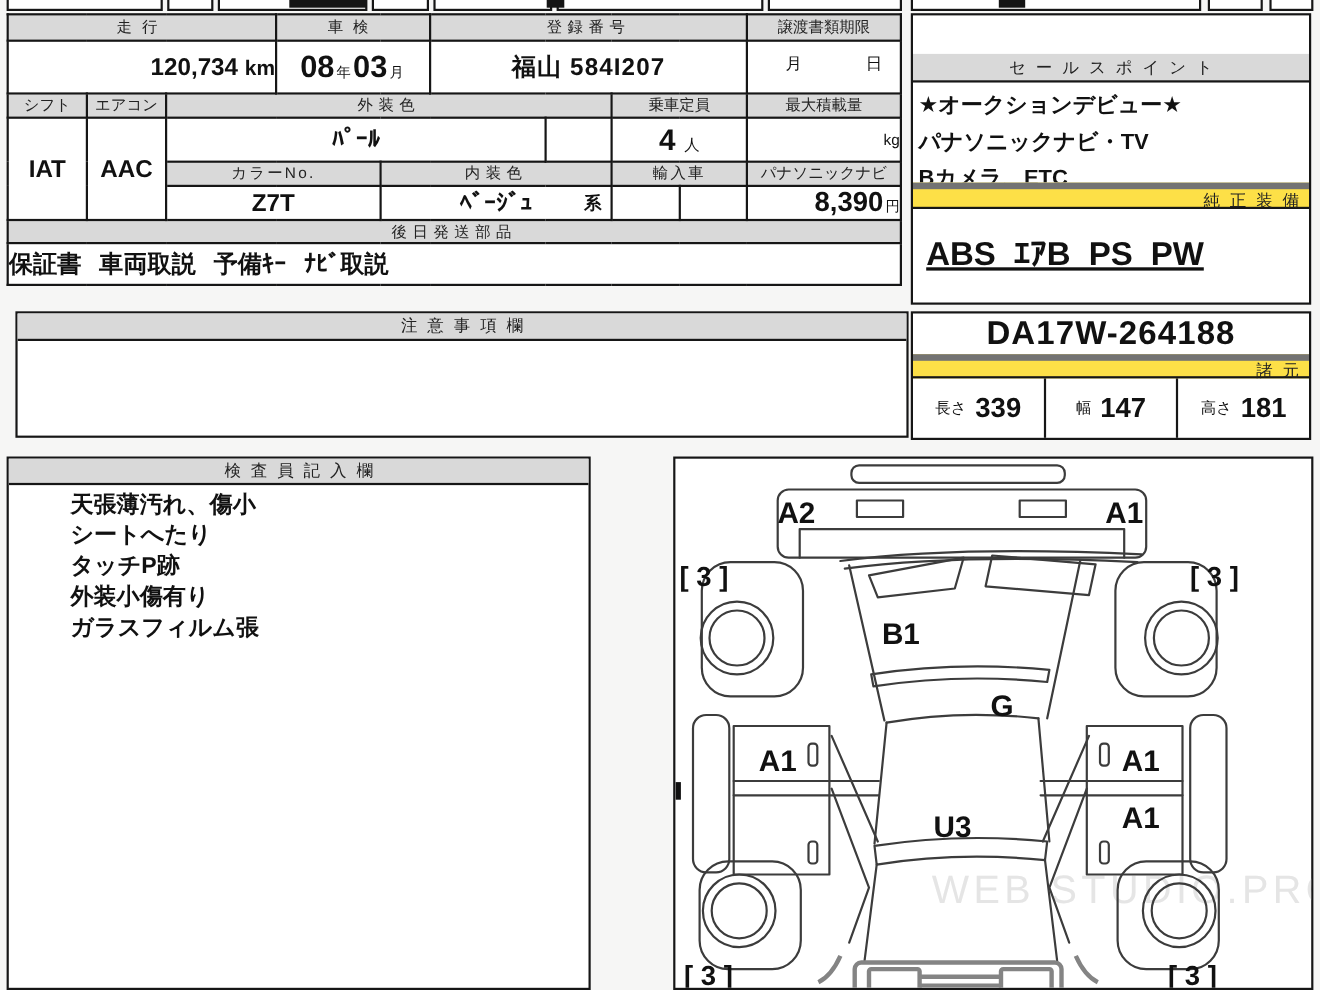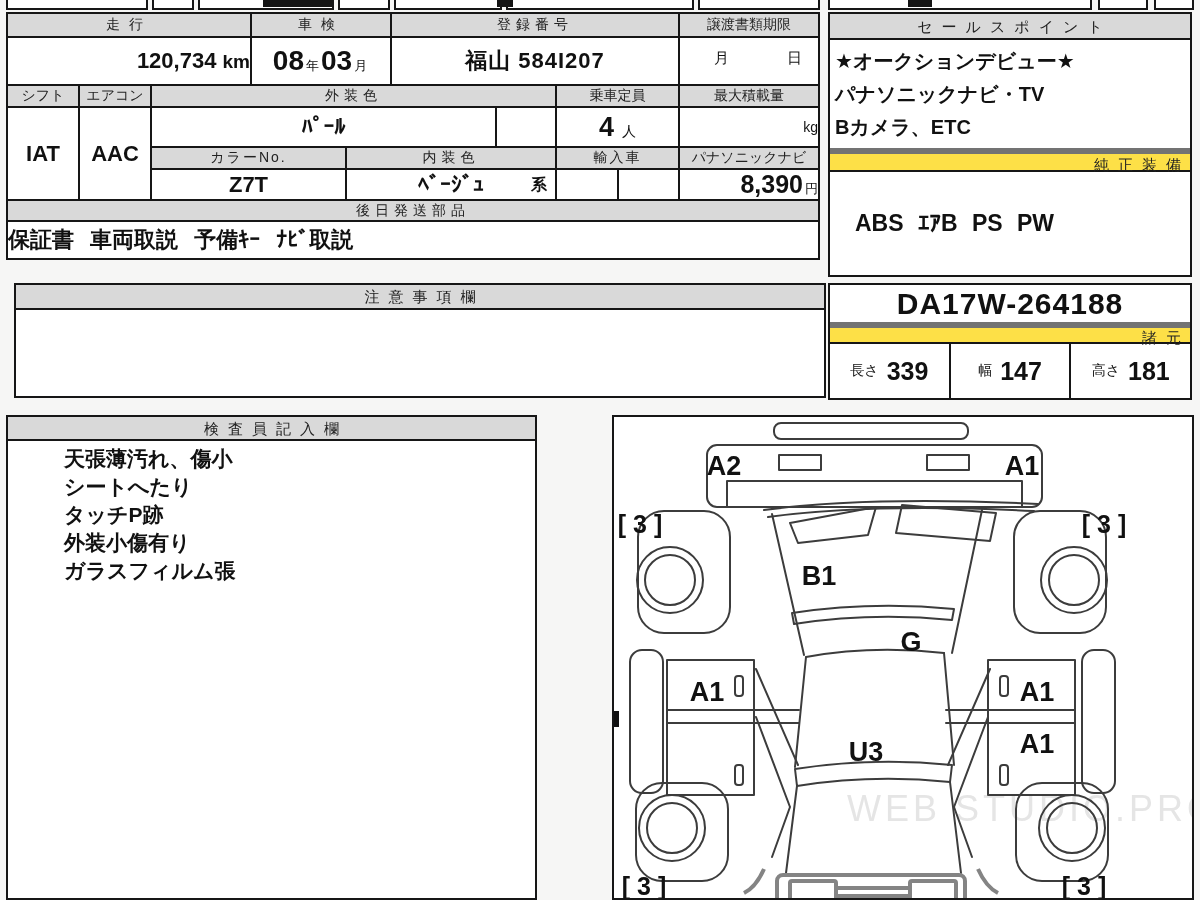--- a/index.html
+++ b/index.html
@@ -49,21 +49,21 @@
   .money{text-align:right;padding-right:6px;}
   .money .amt{font-size:25px;font-weight:bold;}
   .money .yen{font-size:13px;font-weight:normal;padding-left:2px;}
   .accessories{font-size:21px;padding-left:6px;word-spacing:10px;}
   
   .flexcol{display:flex;flex-direction:column;}
   .sales-body{flex:1;padding:5px 5px 0 5px;overflow:hidden;}
   .sales-line{font-size:20px;font-weight:bold;line-height:33px;white-space:nowrap;}
   .ghdr-mid{background:#fde047;text-align:right;font-size:15px;color:#222;
     border-top:6px solid #737373;border-bottom:2px solid #161616;box-sizing:border-box;}
-  .equip{font-size:23px;font-weight:bold;padding-left:25px;word-spacing:8px;display:flex;align-items:center;flex:1;}
+  .equip{font-size:30px;font-weight:bold;padding-left:12px;word-spacing:8px;display:flex;align-items:center;flex:1;text-decoration:underline;}
   .chassis-val{font-size:30px;font-weight:bold;text-align:center;line-height:37px;height:37px;letter-spacing:1px;}
   .dims{flex:1;display:flex;}
   .dimcell{flex:1;display:flex;align-items:center;justify-content:center;gap:8px;overflow:hidden;}
   .dimcell + .dimcell{border-left:2px solid #161616;}
   .dimlabel{font-size:14px;}
   .dimval{font-size:25px;font-weight:bold;}
   
   .notes-body{height:86px;}
   .insp-body{padding:4px 8px;margin-left:48px;}
   .insp-line{font-size:21px;font-weight:bold;line-height:28px;white-space:nowrap;}
@@ -165,21 +165,21 @@
   <tr style="height:21px">
     <td colspan="10" class="hdr ls4">後日発送部品</td>
   </tr>
   <tr style="height:38px">
     <td colspan="10" class="val accessories">保証書 車両取説 予備ｷｰ ﾅﾋﾞ取説</td>
   </tr>
 </tbody>
   </table>
 
 <div class="box flexcol" style="left:828px;top:12px;width:364px;height:265px;">
-  <div class="ghdr ls8" style="height:26px;line-height:25px;">セールスポイント</div>
+  <div class="ghdr ls8" style="height:26px;line-height:25px;margin-top:35px;">セールスポイント</div>
   <div class="sales-body">
     <div class="sales-line">★オークションデビュー★</div>
     <div class="sales-line">パナソニックナビ・TV</div>
     <div class="sales-line">Bカメラ、ETC</div>
     <div class="sales-line">D席シートヒーター</div>
 
   </div>
   <div class="ghdr-mid ls8" style="height:24px;line-height:22px;">純正装備</div>
   <div class="equip">ABS ｴｱB PS PW</div>
 </div>

